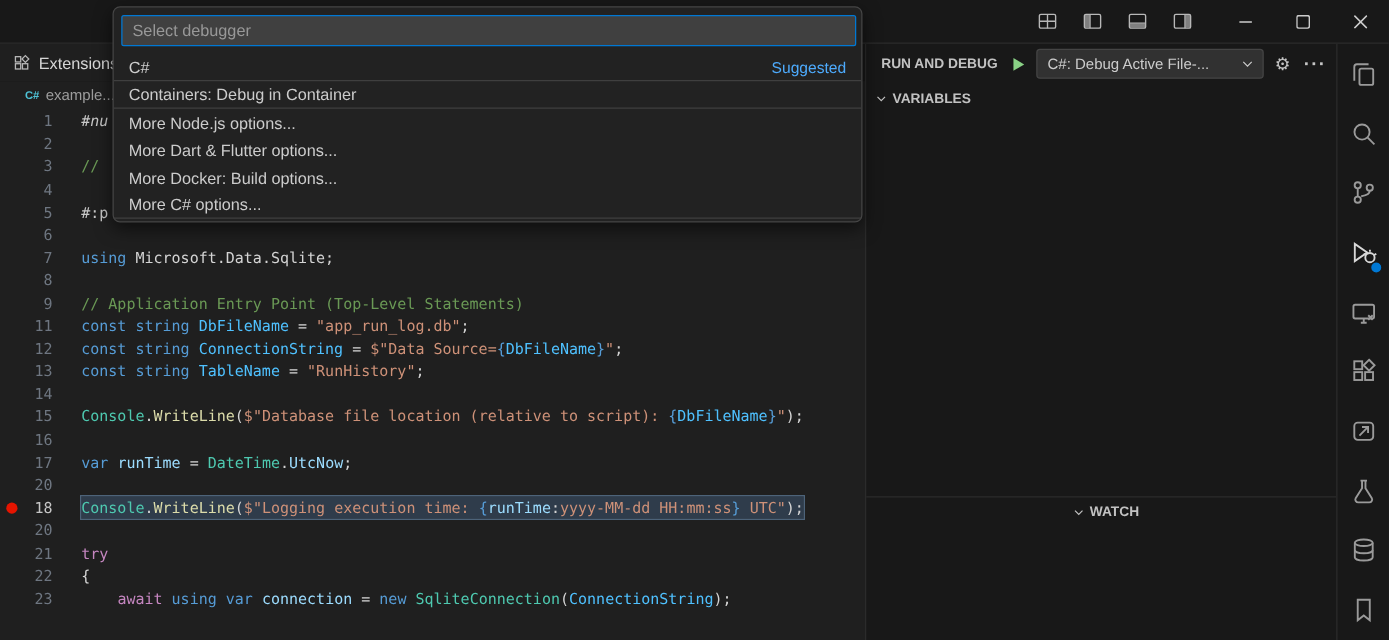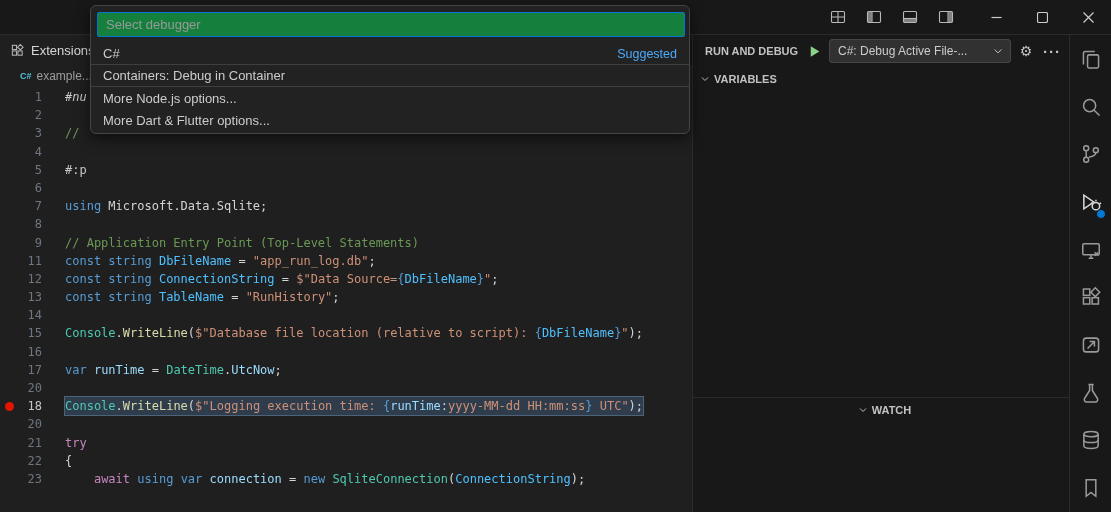--- a/index.html
+++ b/index.html
@@ -63,21 +63,21 @@
   .section-header { height:24px; display:flex; align-items:center; gap:3px; padding-left:6px;
     font-size:11px; font-weight:700; color:#c2c2c2; }
   .section-header svg { width:12px; height:12px; fill:none; stroke:#c2c2c2; stroke-width:1.3; }
   .var-body { height:306px; }
   .watch-header { border-top:1px solid #2b2b2b;justify-content:center; }
 
   
   .quickpick { position:absolute; top:5px; left:90px; width:600px; background:#222222;
     border:1px solid #454545; border-radius:6px; z-index:100; padding-bottom:2px;
     box-shadow:0 5px 14px rgba(0,0,0,.55); }
-  .qp-input { display:block; width:588px; margin:6px; height:25px; background:#15803d;
+  .qp-input { display:block; width:588px; margin:6px; height:25px; background:#404040;
     border:1px solid #0078d4; border-radius:2px; color:#cccccc; font-size:13px; padding:0 8px;
     outline:none; font-family:"Liberation Sans", sans-serif; }
   .qp-input::placeholder { color:#989898; }
   .qp-row { height:22px; display:flex; align-items:center; padding:0 12px; font-size:13px; color:#cccccc; }
   .qp-row.sep { border-bottom:1px solid #3f3f3f; }
   .qp-badge { margin-left:auto; color:#4daafc; font-size:12.5px; }
 </style>
 </head>
 <body>
 
@@ -377,16 +377,22 @@
         </div>
         <div class="qp-row sep">
           <span>Containers: Debug in Container</span>
         </div>
         <div class="qp-row">
           <span>More Node.js options...</span>
         </div>
         <div class="qp-row">
           <span>More Dart &amp; Flutter options...</span>
         </div>
+        <div class="qp-row">
+          <span>More Docker: Build options...</span>
+        </div>
+        <div class="qp-row sep">
+          <span>More C# options...</span>
+        </div>
       </div>
   </div>
 
 </div>
 
 </body></html>

